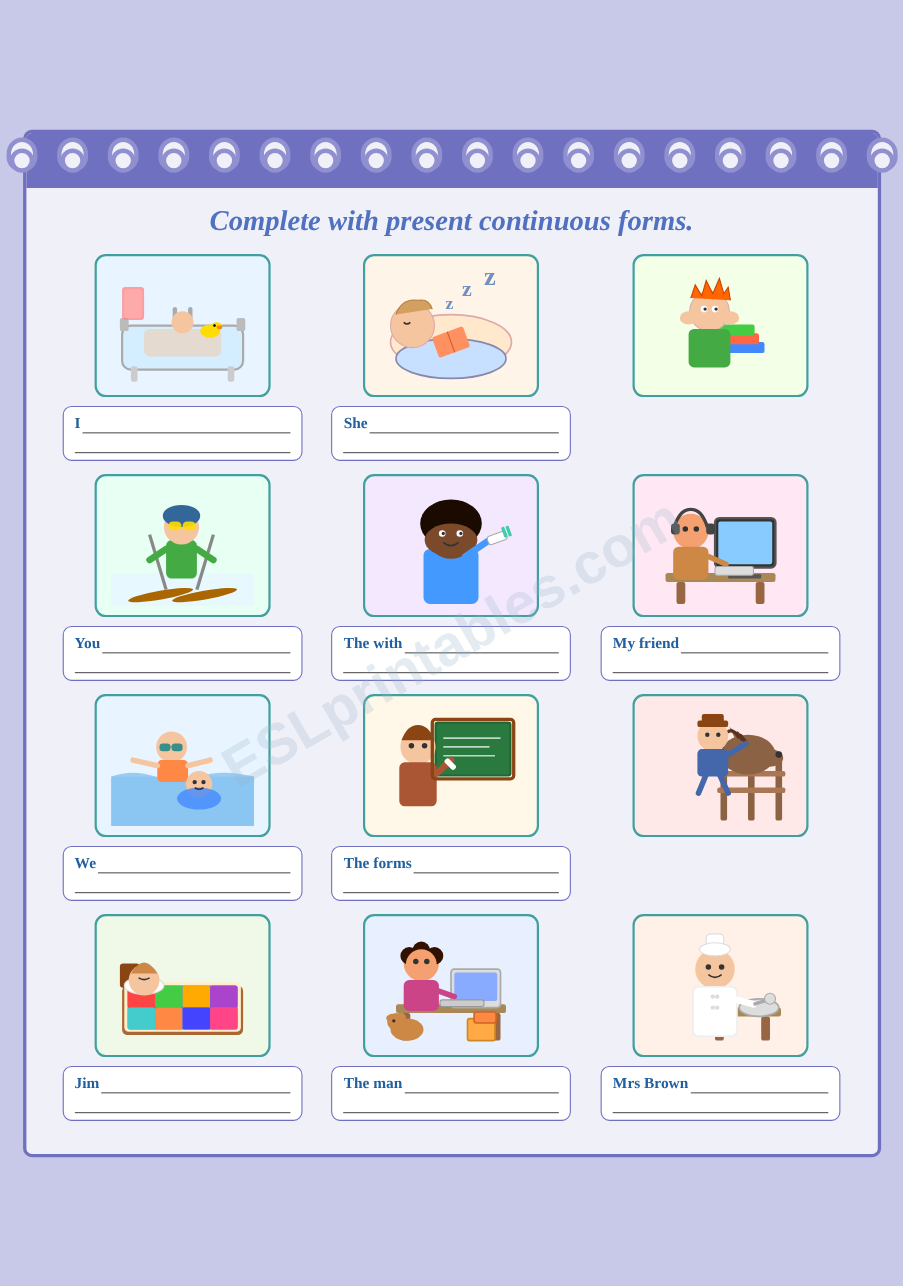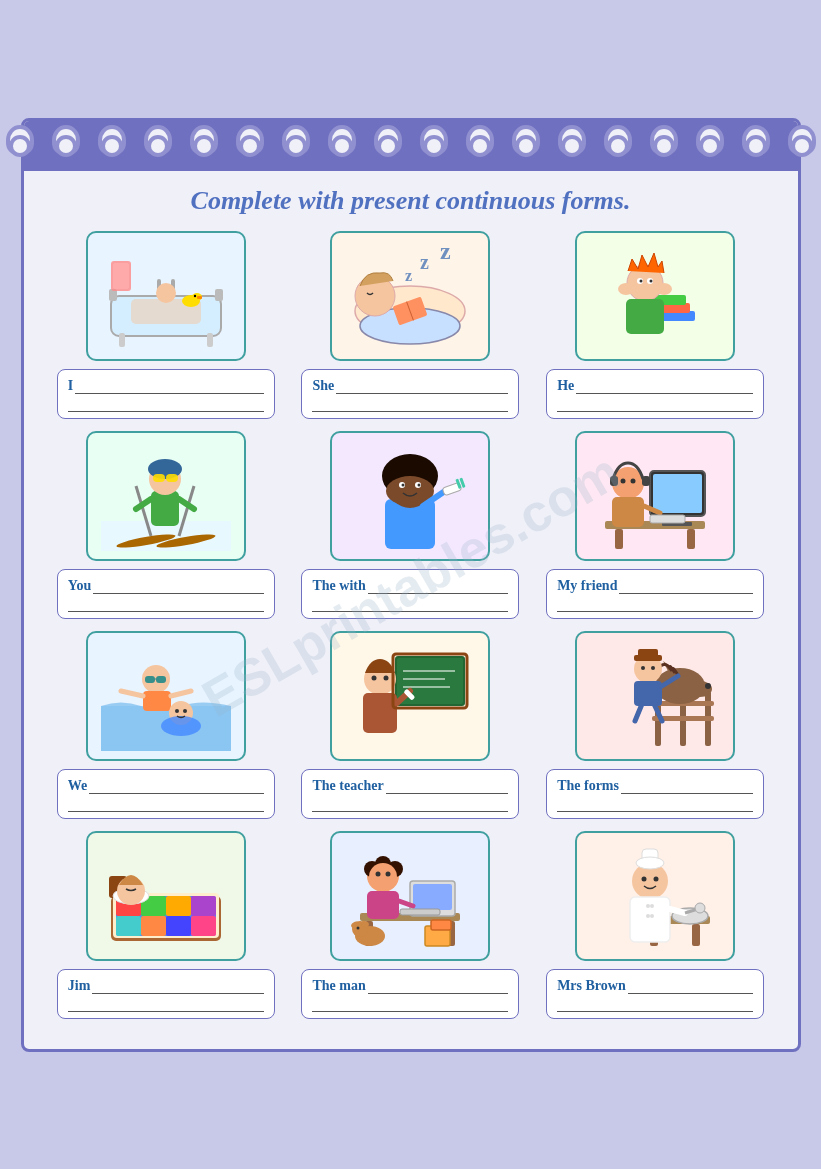--- a/index.html
+++ b/index.html
@@ -277,29 +277,20 @@
       </div>
       <div class="cell">
         <div class="text-box">
           <div class="text-line">
             <span class="label">She</span>
             <div class="underline"></div>
           </div>
           <div class="underline2"></div>
         </div>
       </div>
-      <div class="cell">
-        <div class="text-box">
-          <div class="text-line">
-            <span class="label">He</span>
-            <div class="underline"></div>
-          </div>
-          <div class="underline2"></div>
-        </div>
-      </div>
     </div>
 
     <div class="grid">
       <div class="cell">
         <div class="img-box" style="background:#e8fff4;">
           <svg width="130" height="110" viewBox="0 0 130 110">
 
             <rect x="0" y="80" width="130" height="30" fill="#e8f8ff"></rect>
 
             <ellipse cx="45" cy="100" rx="30" ry="4" fill="#aa6600" transform="rotate(-10,45,100)"></ellipse>
@@ -503,29 +494,20 @@
           </svg>
         </div>
       </div>
     </div>
 
     <div class="grid" style="margin-top:4px; margin-bottom:12px;">
       <div class="cell">
         <div class="text-box">
           <div class="text-line">
             <span class="label">We</span>
-            <div class="underline"></div>
-          </div>
-          <div class="underline2"></div>
-        </div>
-      </div>
-      <div class="cell">
-        <div class="text-box">
-          <div class="text-line">
-            <span class="label">The teacher</span>
             <div class="underline"></div>
           </div>
           <div class="underline2"></div>
         </div>
       </div>
       <div class="cell">
         <div class="text-box">
           <div class="text-line">
             <span class="label">The forms</span>
             <div class="underline"></div>

